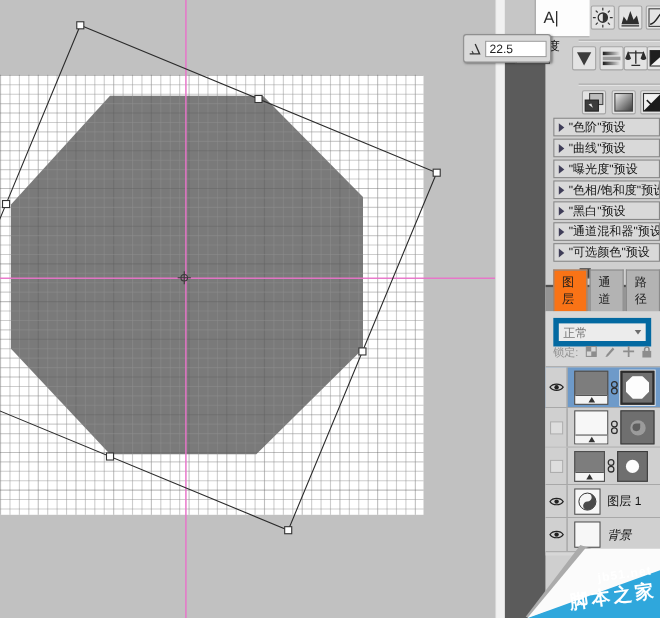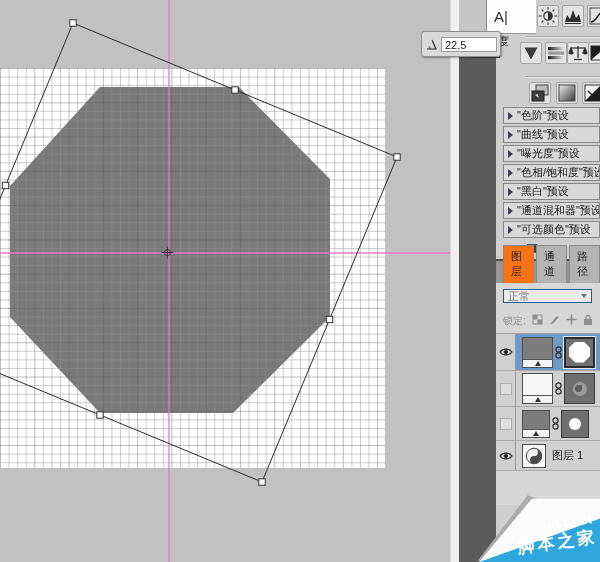--- a/index.html
+++ b/index.html
@@ -62,22 +62,22 @@
 
   
   #layers-group { position:absolute; left:0; top:259px; width:104px; height:246px; }
   #tab-bar { height:24px; background:#959595; border-top:2px solid #4f4f4f;
     display:flex; align-items:flex-end; padding-left:7px; gap:2px; }
   .tab { font-size:11px; padding:3px 7px 4px; background:#b3b3b3; color:#1d1d1d;
     border:1px solid #8b8b8b; border-bottom:none; cursor:pointer; }
   .tab.active { background:#f97316; }
   #layers-body { height:222px; background:#d7d7d7; position:relative; }
 
-  #blend-select { position:absolute; left:7px; top:6px; width:89px; height:14px;
-    background:#ececec; border:1px solid #0369a1; display:flex; align-items:center;
+  #blend-select { position:absolute; left:7px; top:6px; width:89px; height:26px;
+    background:#ececec; border:5px solid #0369a1; display:flex; align-items:center;
     justify-content:space-between; padding:0 4px; cursor:pointer; }
   #blend-select .val { font-size:11px; color:#7a7a7a; }
   #blend-select .caret { width:0; height:0; border-top:4px solid #6d6d6d;
     border-left:3px solid transparent; border-right:3px solid transparent; }
 
   #lock-row { position:absolute; left:7px; top:31px; display:flex; 
     gap:6px; color:#8d8d8d; font-size:10px; }
   #lock-row svg { display:block; }
   #lock-divider { position:absolute; left:0; top:50px; width:104px; height:1px;
     background:#9e9e9e; }
@@ -488,20 +488,30 @@
               <div class="thumb white" style="width: 24px; height: 24px; margin-left: 6px; display: flex; align-items: center; justify-content: center;">
                 <svg width="18" height="18" viewBox="0 0 20 20">
                   <circle cx="10" cy="10" r="8.6" fill="#f5f5f5" stroke="#333"></circle>
                   <path d="M10 1.4 A8.6 8.6 0 0 1 10 18.6 A4.3 4.3 0 0 1 10 10 A4.3 4.3 0 0 0 10 1.4 Z" fill="#4a4a4a"></path>
                   <circle cx="10" cy="5.7" r="1.3" fill="#f5f5f5"></circle>
                   <circle cx="10" cy="14.3" r="1.3" fill="#4a4a4a"></circle>
                 </svg>
               </div>
               <span class="lname">图层 1</span>
             </div>
+            <div class="lrow" style="height: 31px;">
+              <div class="eye-cell">
+                <svg width="14" height="10" viewBox="0 0 14 10">
+                  <path d="M1 5 C3.5 1.2 10.5 1.2 13 5 C10.5 8.8 3.5 8.8 1 5 Z" fill="none" stroke="#222" stroke-width="1.1"></path>
+                  <circle cx="7" cy="5" r="2" fill="#222"></circle>
+                </svg>
+              </div>
+              <div class="thumb white" style="width: 24px; height: 24px; margin-left: 6px;"></div>
+              <span class="lname italic">背景</span>
+            </div>
           </div>
       </div>
     </div>
   </div>
 
   <div id="watermark">
     <div id="wm-shadow"></div>
     <div id="wm-white"></div>
     <div id="wm-banner"></div>
     <div id="wm-site">jb51.net</div>

